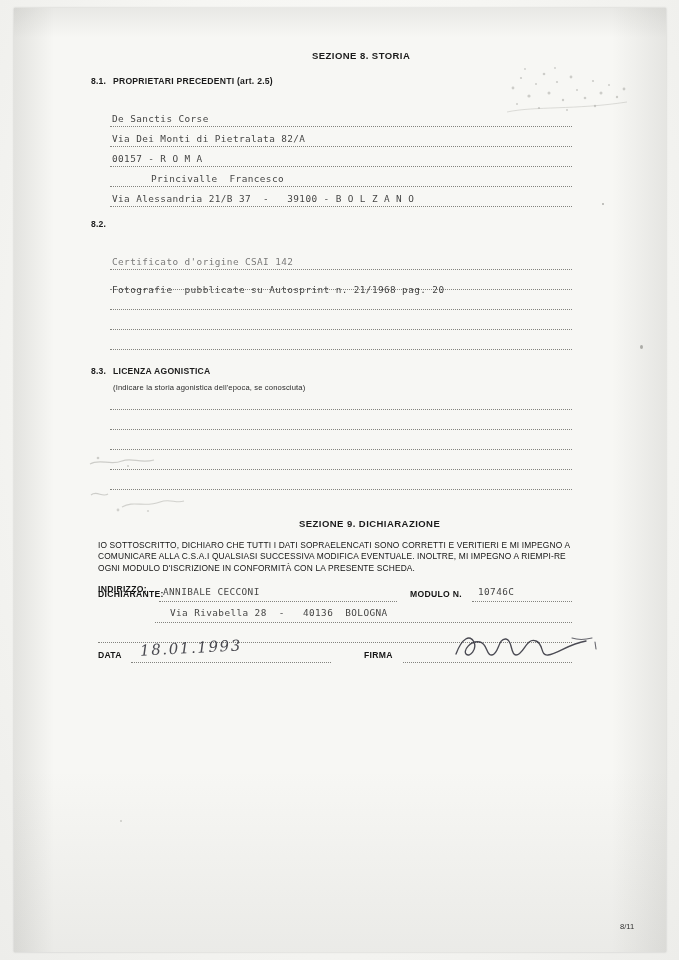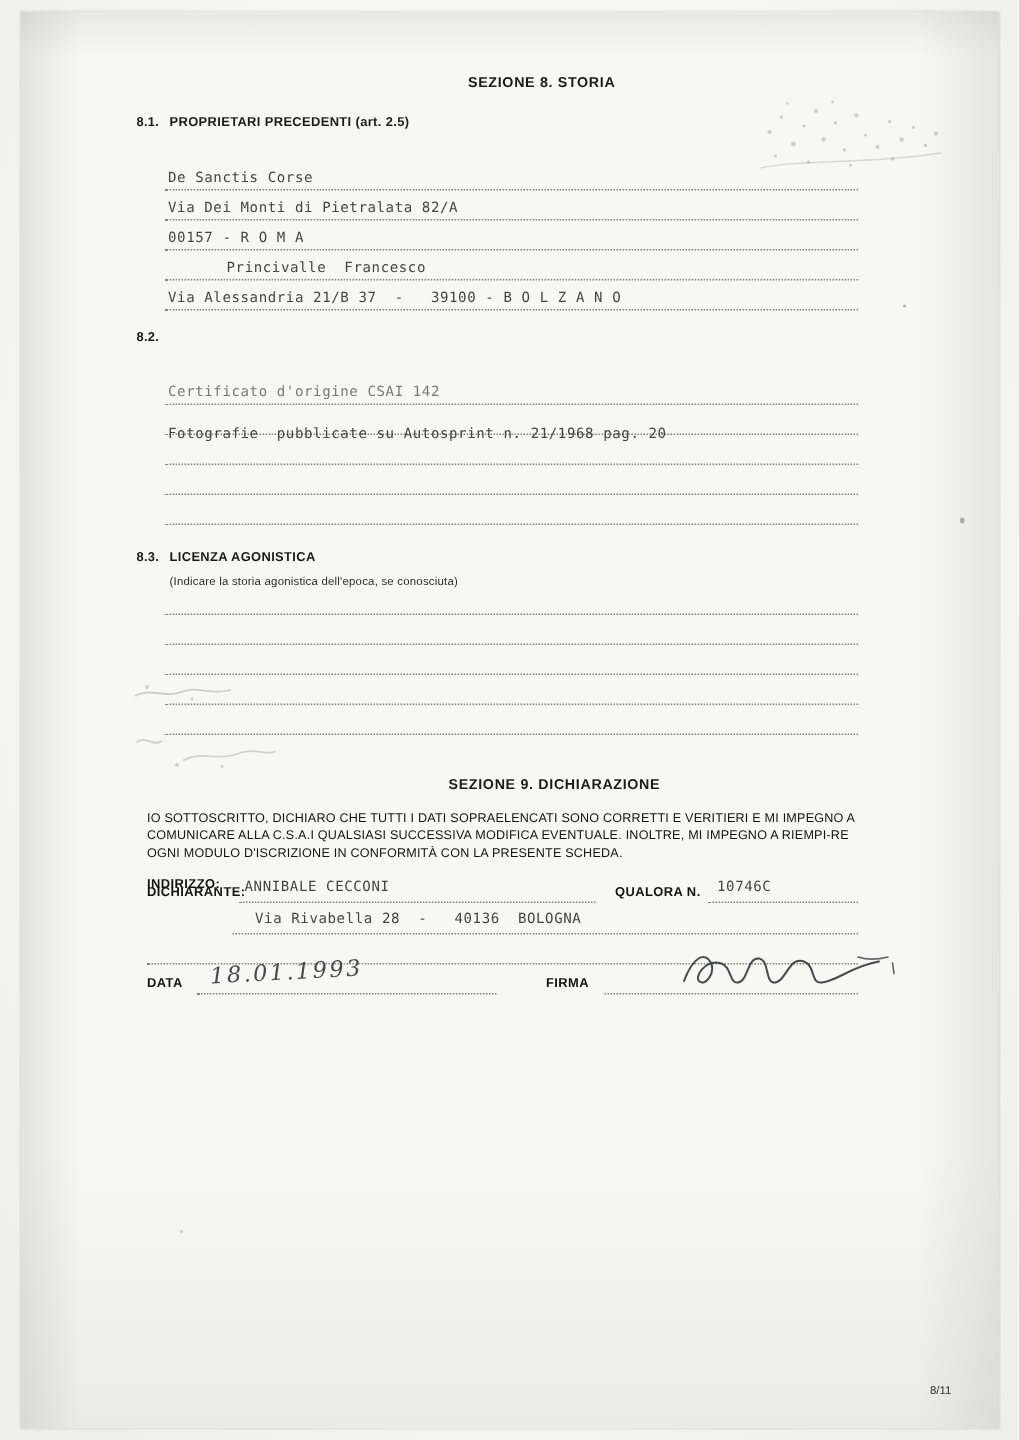--- a/index.html
+++ b/index.html
@@ -221,21 +221,21 @@
   <div class="dots" style="left:110px; top:488px; width:462px;"></div>
 
   <div class="sec-title" style="left:299px; top:518px;">SEZIONE 9. DICHIARAZIONE</div>
 
   <div class="body-par" style="left:98px; top:540px; width:482px;">IO SOTTOSCRITTO, DICHIARO CHE TUTTI I DATI SOPRAELENCATI SONO CORRETTI E VERITIERI E MI IMPEGNO A COMUNICARE ALLA C.S.A.I QUALSIASI SUCCESSIVA MODIFICA EVENTUALE. INOLTRE, MI IMPEGNO A RIEMPI-RE OGNI MODULO D'ISCRIZIONE IN CONFORMITÀ CON LA PRESENTE SCHEDA.</div>
 
   <div class="label" style="left:98px; top:589px;">DICHIARANTE:</div>
   <div class="dots" style="left:159px; top:600px; width:238px;"></div>
   <div class="tw" style="left:163px; top:586px;">ANNIBALE CECCONI</div>
 
-  <div class="label" style="left:410px; top:589px;">QUALORA N.</div>
+  <div class="label" style="left:410px; top:589px;">MODULO N.</div>
   <div class="dots" style="left:472px; top:600px; width:100px;"></div>
   <div class="tw" style="left:478px; top:586px;">10746C</div>
 
   <div class="label" style="left:98px; top:584px;">INDIRIZZO:</div>
   <div class="dots" style="left:155px; top:621px; width:417px;"></div>
   <div class="tw" style="left:170px; top:607px;">Via Rivabella 28  -   40136  BOLOGNA</div>
 
   <div class="dots" style="left:98px; top:641px; width:474px;"></div>
 
   <div class="label" style="left:98px; top:650px;">DATA</div>

